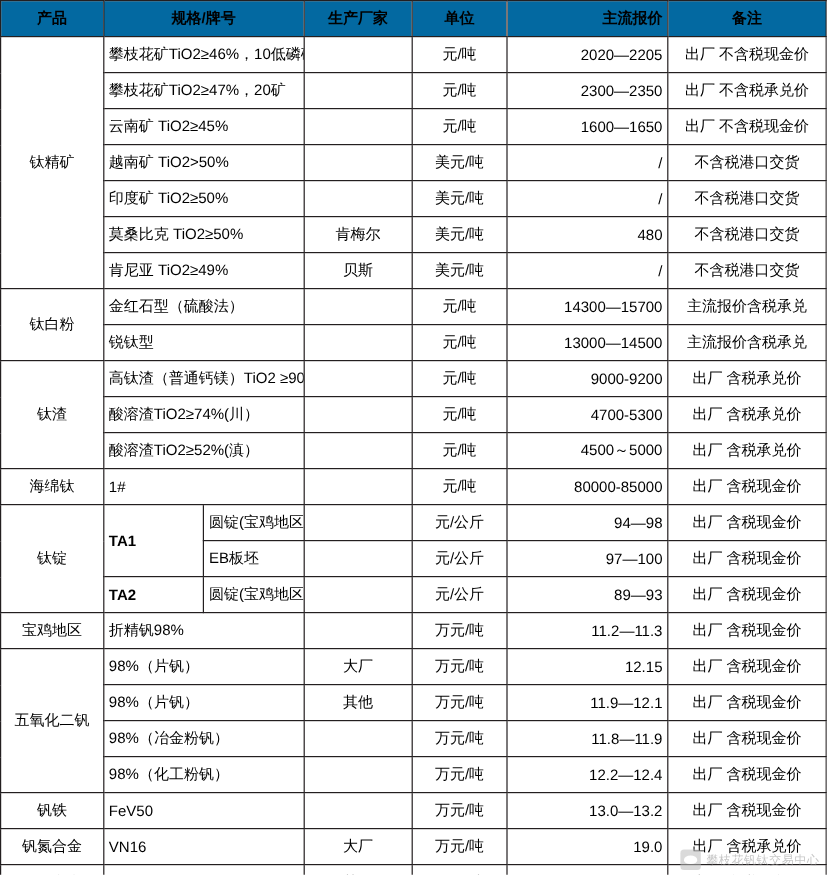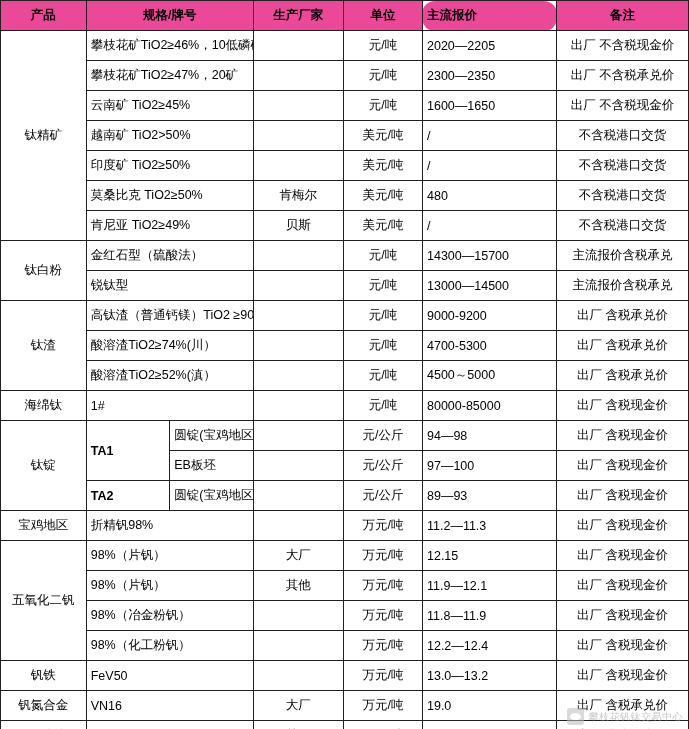--- a/index.html
+++ b/index.html
@@ -23,34 +23,34 @@
     font-size: 12.5px;
     color: #000000;
     padding: 0 4px;
     height: 30px;
     box-sizing: border-box;
     vertical-align: middle;
     overflow: hidden;
     white-space: nowrap;
   }
   thead th {
-    background: #ec4899;
+    background: #0369a1;
     color: #ffffff;
     font-weight: bold;
     text-align: center;
     font-size: 13px;
     height: 32px;
   }
   .c-prod   { width: 78px;  text-align: center; }
   .c-spec   { width: 152px; text-align: left; padding-left: 6px; }
   .c-spec2a { width: 76px;  text-align: left; padding-left: 6px; font-weight: bold; }
   .c-spec2b { width: 76px;  text-align: left; padding-left: 6px; }
   .c-maker  { width: 82px;  text-align: center; }
   .c-unit   { width: 72px;  text-align: center; }
-  .c-price  { width: 122px; text-align: left; border-radius: 13px; }
+  .c-price  { width: 122px; text-align: right; }
   .c-note   { width: 120px; text-align: center; }
   .hdr-spec { width: 152px; margin-top: 26px; }
   .watermark {
     position: absolute;
     right: 6px;
     bottom: 4px;
     display: flex;
     align-items: center;
     gap: 5px;
     opacity: 0.55;

